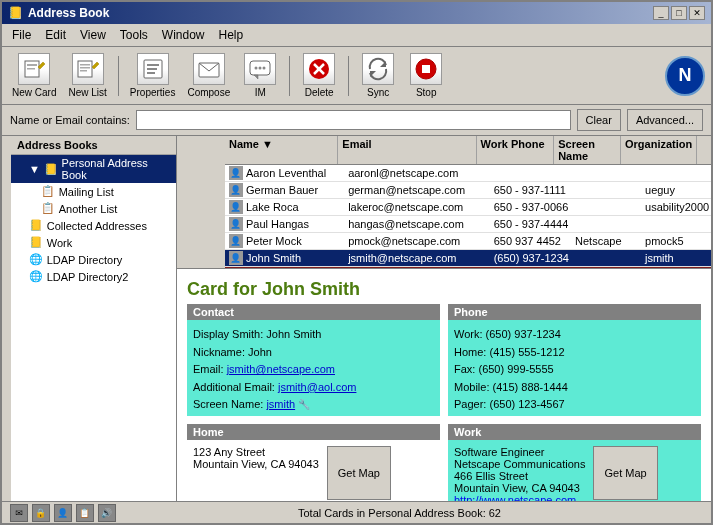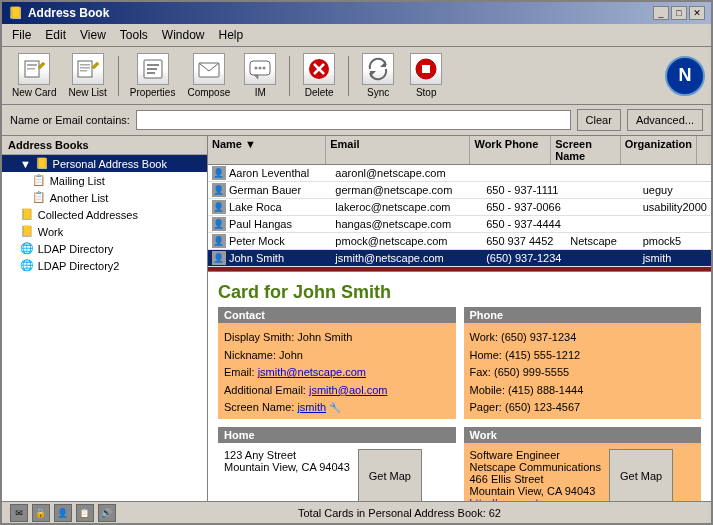--- a/index.html
+++ b/index.html
@@ -26,30 +26,30 @@
     
     .searchbar { background: #d4d0c8; padding: 4px 8px; display: flex; align-items: center; gap: 6px; border-bottom: 1px solid #808080; }
     .searchbar label { font-size: 11px; }
     .searchbar input { flex: 1; height: 20px; border: 1px solid #808080; background: white; padding: 1px 3px; font-size: 11px; }
     .searchbar-btn { padding: 2px 8px; background: #d4d0c8; border: 1px solid #808080; font-size: 11px; cursor: pointer; height: 22px; }
 
     
     .main { display: flex; flex: 1; overflow: hidden; }
 
     
-    .sidebar { width: 206px; background: white; border-right: 1px solid #808080; overflow-y: auto; font-size: 11px; }
+    .sidebar { width: 166px; background: white; border-right: 1px solid #808080; overflow-y: auto; font-size: 11px; margin-left: 9px; }
     .sidebar-header { background: #d4d0c8; padding: 3px 6px; font-weight: bold; font-size: 11px; border-bottom: 1px solid #a0a0a0; }
     .sidebar-item { padding: 2px 6px; cursor: pointer; display: flex; align-items: center; gap: 4px; }
     .sidebar-item.selected { background: #0a246a; color: white; }
     .sidebar-item.indent1 { padding-left: 18px; }
     .sidebar-item.indent2 { padding-left: 30px; }
 
     
     .content { flex: 1; display: flex; flex-direction: column; overflow: hidden; }
-    .contact-table { border-bottom: 4px solid #7f1d1d; background: white; }
+    .contact-table { border-bottom: 1px solid #7f1d1d; background: white; margin-left: 48px; }
     .table-header { display: flex; background: #d4d0c8; border-bottom: 1px solid #808080; font-size: 11px; }
     .th { padding: 2px 4px; border-right: 1px solid #a0a0a0; font-weight: bold; cursor: pointer; user-select: none; }
     .th-name { width: 155px; }
     .th-email { width: 190px; }
     .th-work { width: 105px; }
     .th-org { width: 90px; }
     .th-screen { width: 90px; }
     .th-extra { width: 16px; background: #d4d0c8; border: none; }
 
     .table-rows { max-height: 115px; overflow-y: auto; background: white; }
@@ -60,21 +60,21 @@
     .td-email { width: 190px; }
     .td-work { width: 105px; }
     .td-org { width: 90px; }
     .td-screen { width: 90px; }
     .row-icon { width: 14px; height: 14px; background: #999; display: inline-block; flex-shrink: 0; font-size: 9px; display: flex; align-items: center; justify-content: center; }
 
     
     .card-detail { flex: 1; background: white; padding: 10px; overflow-y: auto; border-top: 1px solid #808080; }
     .card-title { font-size: 18px; font-weight: bold; margin-bottom: 4px; color: #4d7c0f; }
     .card-grid { display: grid; grid-template-columns: 1fr 1fr; gap: 8px; }
-    .card-section { background: #fdba74; }
+    .card-section { background: #5eead4; }
     .section-header { background: #808080; color: white; padding: 2px 6px; font-size: 11px; font-weight: bold; margin-bottom: 4px; }
     .section-body { padding: 2px 6px; font-size: 11px; line-height: 1.6; }
     .section-body a { color: #0000cc; text-decoration: underline; }
     .home-section { background: white; }
     .home-body { padding: 2px 6px; font-size: 11px; display: flex; align-items: flex-start; gap: 8px; }
     .get-map-btn { padding: 20px 10px; background: #d4d0c8; border: 1px solid #808080; font-size: 11px; cursor: pointer; white-space: nowrap; }
 
     
     .statusbar { background: #d4d0c8; border-top: 1px solid #808080; padding: 2px 8px; display: flex; align-items: center; justify-content: space-between; height: 22px; font-size: 11px; }
     .status-icons { display: flex; gap: 4px; }

